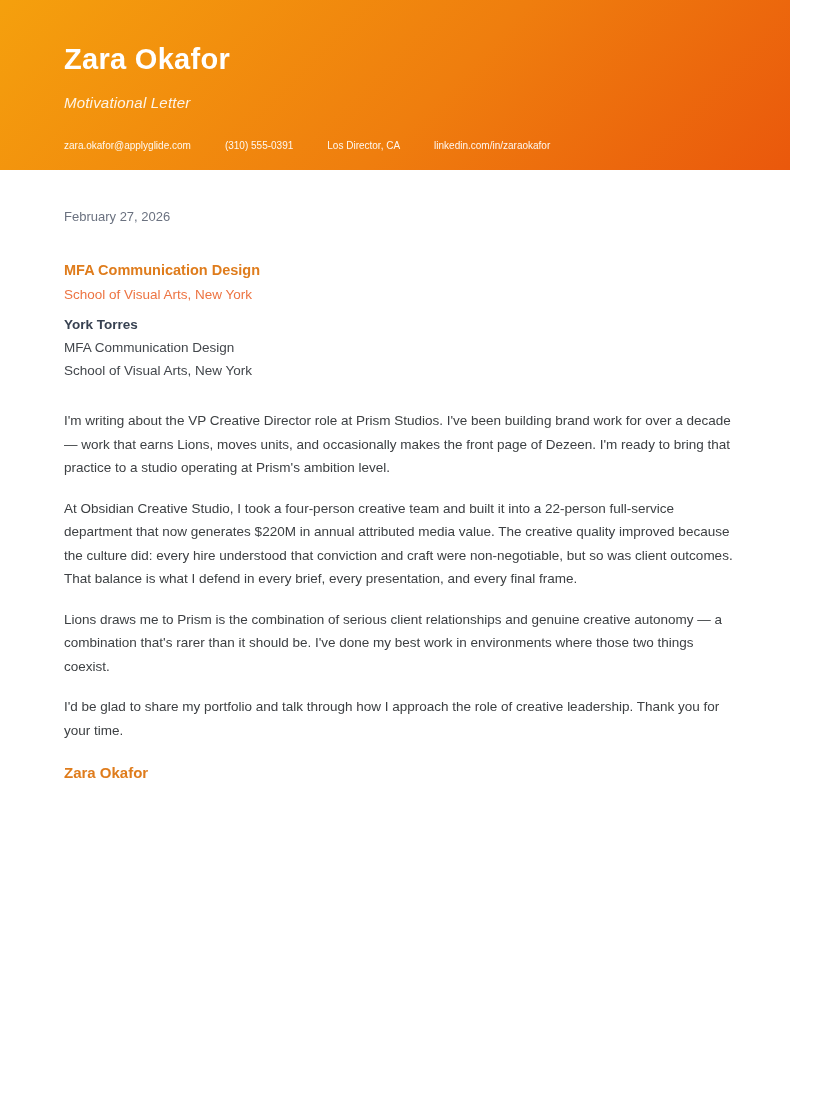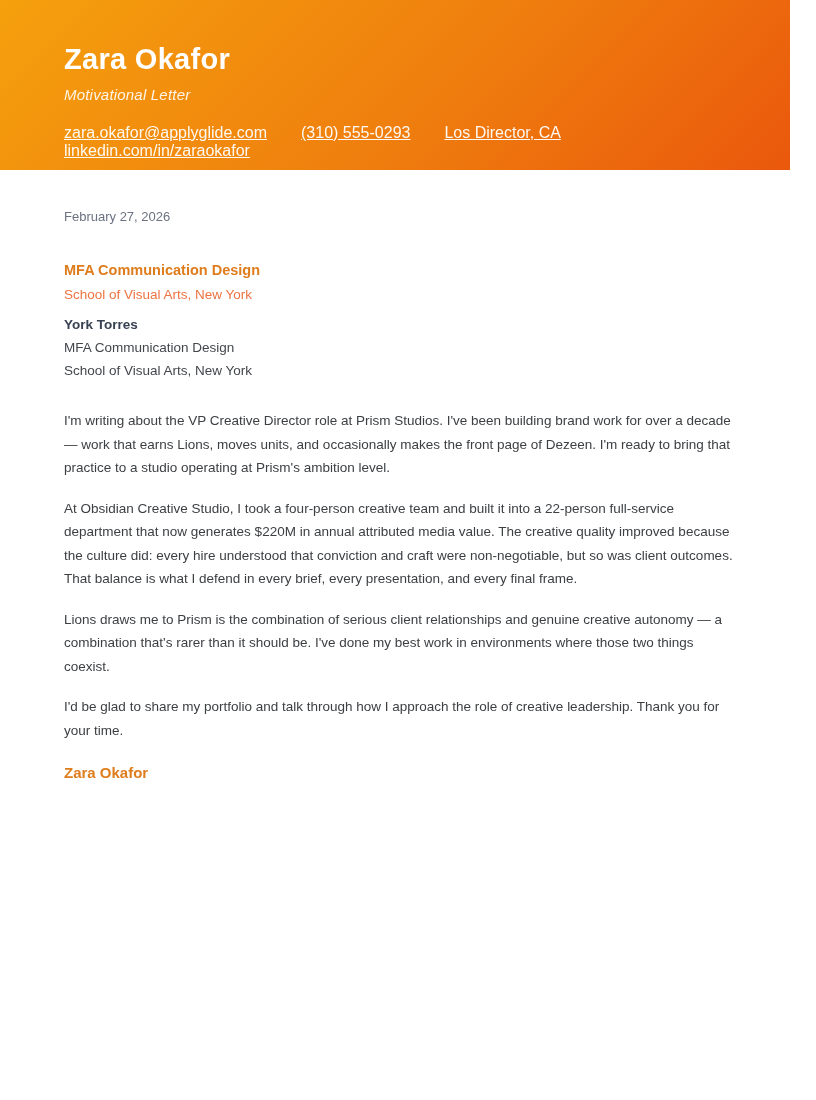--- a/index.html
+++ b/index.html
@@ -26,34 +26,33 @@
     color: #ffffff;
   }
   .header h1 {
     font-size: 29px;
     font-weight: bold;
     letter-spacing: 0.3px;
     line-height: 1.1;
     color: #ffffff;
   }
   .header .subtitle {
-    margin-top: 10px;
+    margin-top: 18px;
     font-size: 15px;
     font-style: italic;
     color: rgba(255,255,255,0.90);
     letter-spacing: 0.2px;
   }
   .header .contact-row {
-    margin-top: 21px;
+    margin-top: 29px;
     display: flex;
     flex-wrap: wrap;
     column-gap: 34px;
-    font-size: 16px;
+    font-size: 10px;
     color: rgba(255,255,255,0.94);
-    text-decoration: underline;
   }
 
   
   .letter {
     padding: 39px 50px 0 64px;
     color: #3d4043;
     font-size: 13.5px;
   }
   .date {
     font-size: 13px;
@@ -103,21 +102,21 @@
 </head>
 <body>
 
 <div class="page">
 
   <header class="header">
     <h1>Zara Okafor</h1>
     <div class="subtitle">Motivational Letter</div>
     <div class="contact-row">
       <span>zara.okafor@applyglide.com</span>
-      <span>(310) 555-0293</span>
+      <span>(310) 555-0391</span>
       <span>Los Director, CA</span>
       <span>linkedin.com/in/zaraokafor</span>
     </div>
   </header>
 
   <main class="letter">
     <div class="date">February 27, 2026</div>
 
     <div>
       <div class="recipient-program">MFA Communication Design</div>

